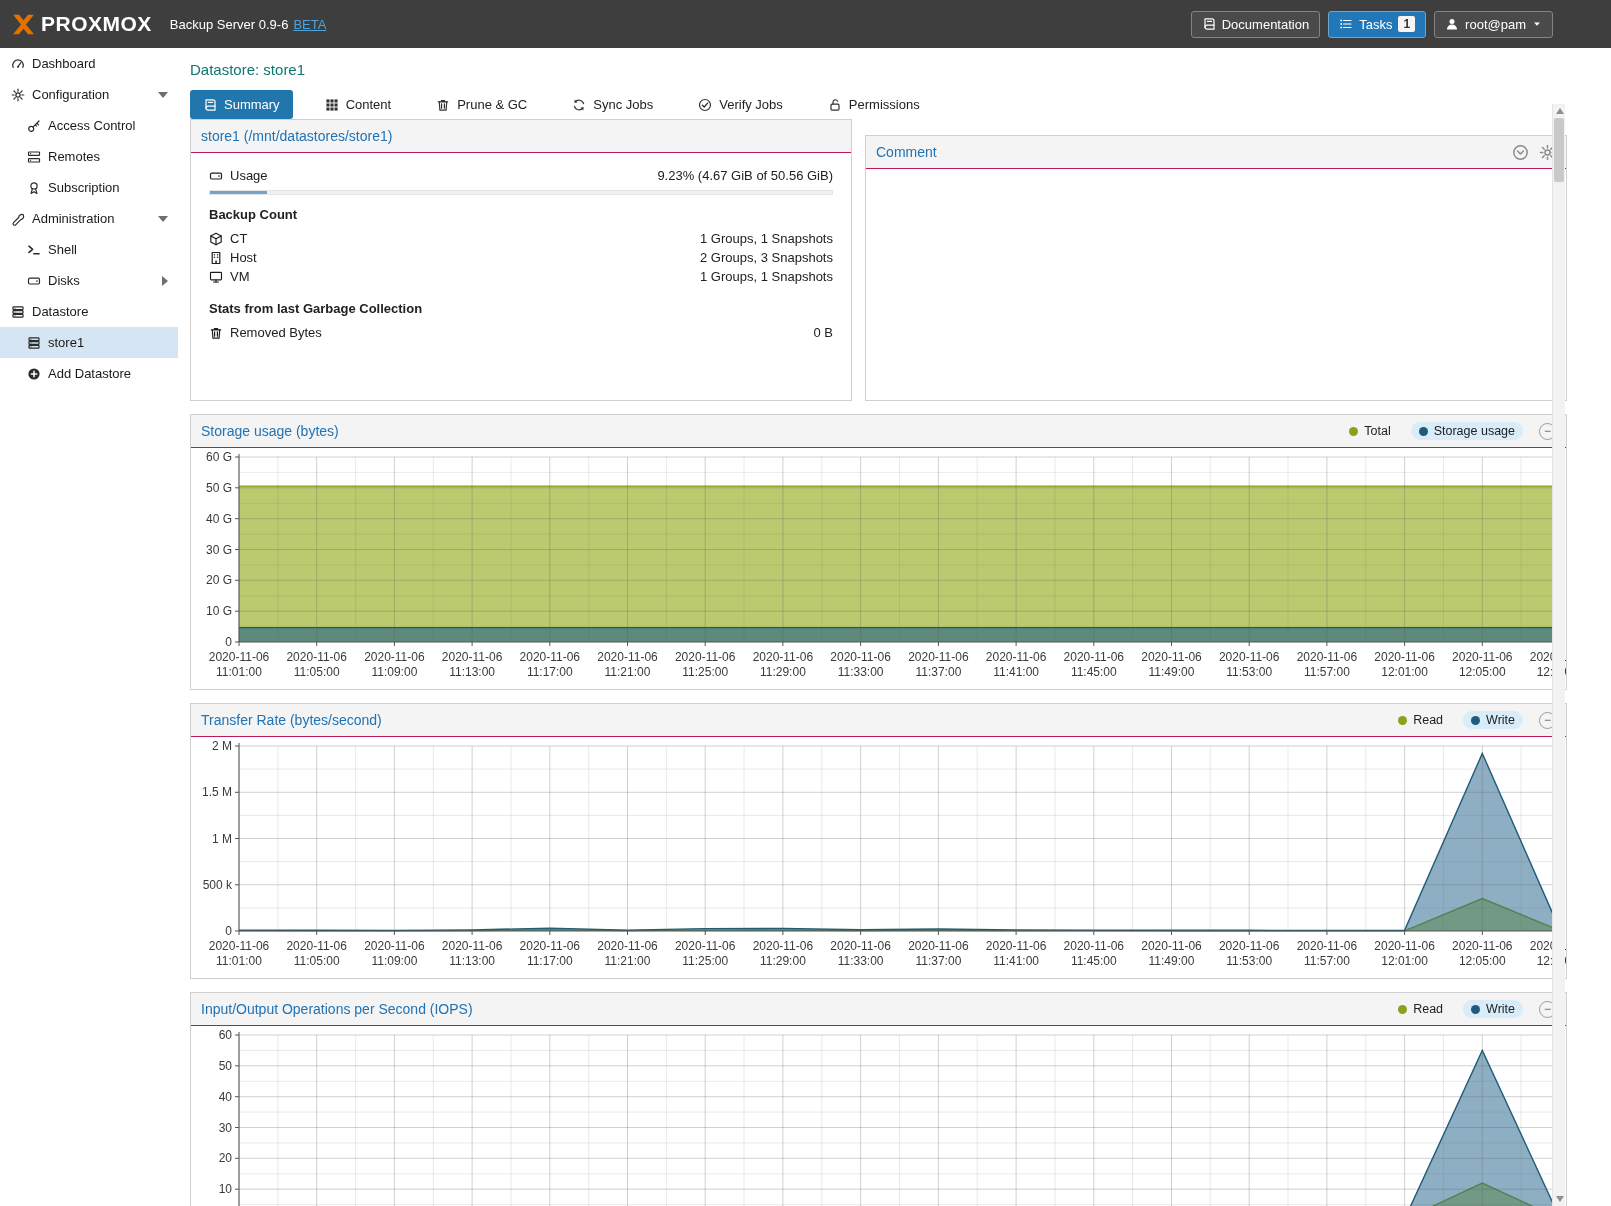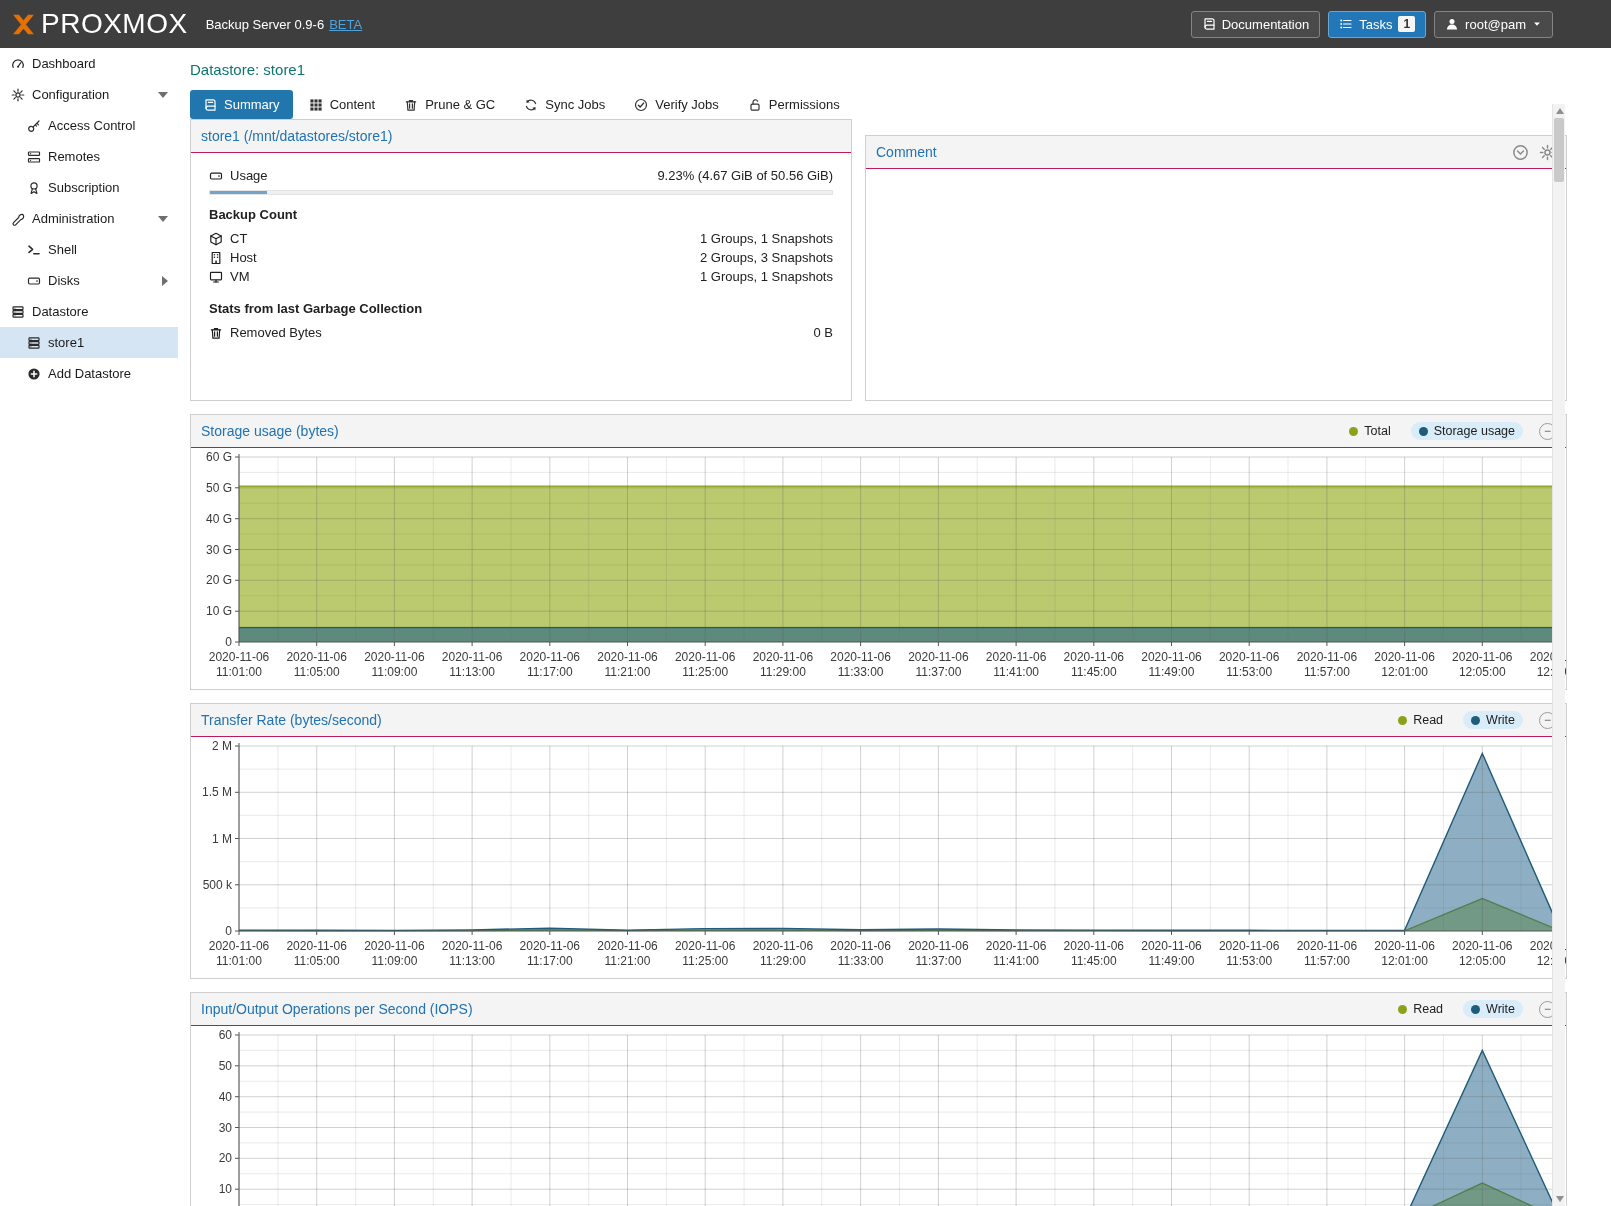--- a/index.html
+++ b/index.html
@@ -3,21 +3,21 @@
 <meta charset="utf-8">
 <style>
   * { box-sizing: border-box; margin: 0; padding: 0; }
   html,body { width:1611px; height:1206px; overflow:hidden; background:#fff;
     font-family:"Liberation Sans","DejaVu Sans",sans-serif; font-size:13px; color:#212121; }
 
   
   #hdr { position:absolute; left:0; top:0; right:0; height:48px; background:#3e3e3e;
     display:flex; align-items:center; padding:0 58px 0 10px; gap:8px; }
   #hdr .logo { display:flex; align-items:center; gap:4px; margin-right:10px; }
-  #hdr .brand { color:#fff; font-weight:normal; font-size:28px; letter-spacing:.5px; }
+  #hdr .brand { color:#fff; font-weight:bold; font-size:21px; letter-spacing:.5px; }
   #hdr .product { color:#fff; font-size:13px; }
   #hdr .beta { color:#4ea2dd; text-decoration:underline; margin-left:5px; cursor:pointer; }
   #hdr .spacer { flex:1; }
   .hbtn { height:27px; display:inline-flex; align-items:center; gap:6px; padding:0 10px;
     background:#4a4a4a; border:1px solid #848484; border-radius:3px; color:#fff; font-size:13px; cursor:pointer; }
   .hbtn.tasks { background:#2277b8; border-color:#6ba6cd; }
   .hbtn .badge { background:#f5f5f5; color:#333; border-radius:2px; padding:0 5px; font-size:12px; font-weight:bold; line-height:16px; }
   .ic { display:inline-flex; width:14px; height:14px; vertical-align:-2px; }
   .ic svg { width:100%; height:100%; }
 
@@ -27,21 +27,21 @@
   .sitem.lvl1 { padding-left:27px; }
   .sitem.sel { background:#d5e5f3; }
   .sitem .ic { color:#2b2b2b; }
   .caret { position:absolute; right:10px; width:0; height:0; }
   .caret.down { border-left:5px solid transparent; border-right:5px solid transparent; border-top:6px solid #6e6e6e; }
   .caret.right { border-top:5px solid transparent; border-bottom:5px solid transparent; border-left:6px solid #6e6e6e; }
 
   
   #main { position:absolute; left:178px; top:48px; right:0; bottom:0; padding:13px 44px 0 12px; overflow:hidden; }
   .page-title { color:#0f766e; font-size:15px; margin-bottom:12px; }
-  #tabbar { display:flex; gap:3px; }
+  #tabbar { display:flex; gap:19px; }
   .tab { height:29px; display:inline-flex; align-items:center; gap:7px; padding:0 13px; border-radius:3px;
     color:#222; cursor:pointer; font-size:13px; }
   .tab .ic { color:#333; }
   .tab.active { background:#2176ae; color:#fff; }
   .tab.active .ic { color:#fff; }
   #toolbar { display:flex; justify-content:flex-end; padding:11px 0 10px; }
   .selectbox { width:162px; height:27px; border:1px solid #c2c2c2; border-radius:2px; background:#fff;
     display:flex; align-items:center; justify-content:space-between; padding:0 8px; cursor:pointer; }
   .selectbox .sv-caret { width:0; height:0; border-left:4px solid transparent; border-right:4px solid transparent; border-top:5px solid #7a7a7a; }
 

